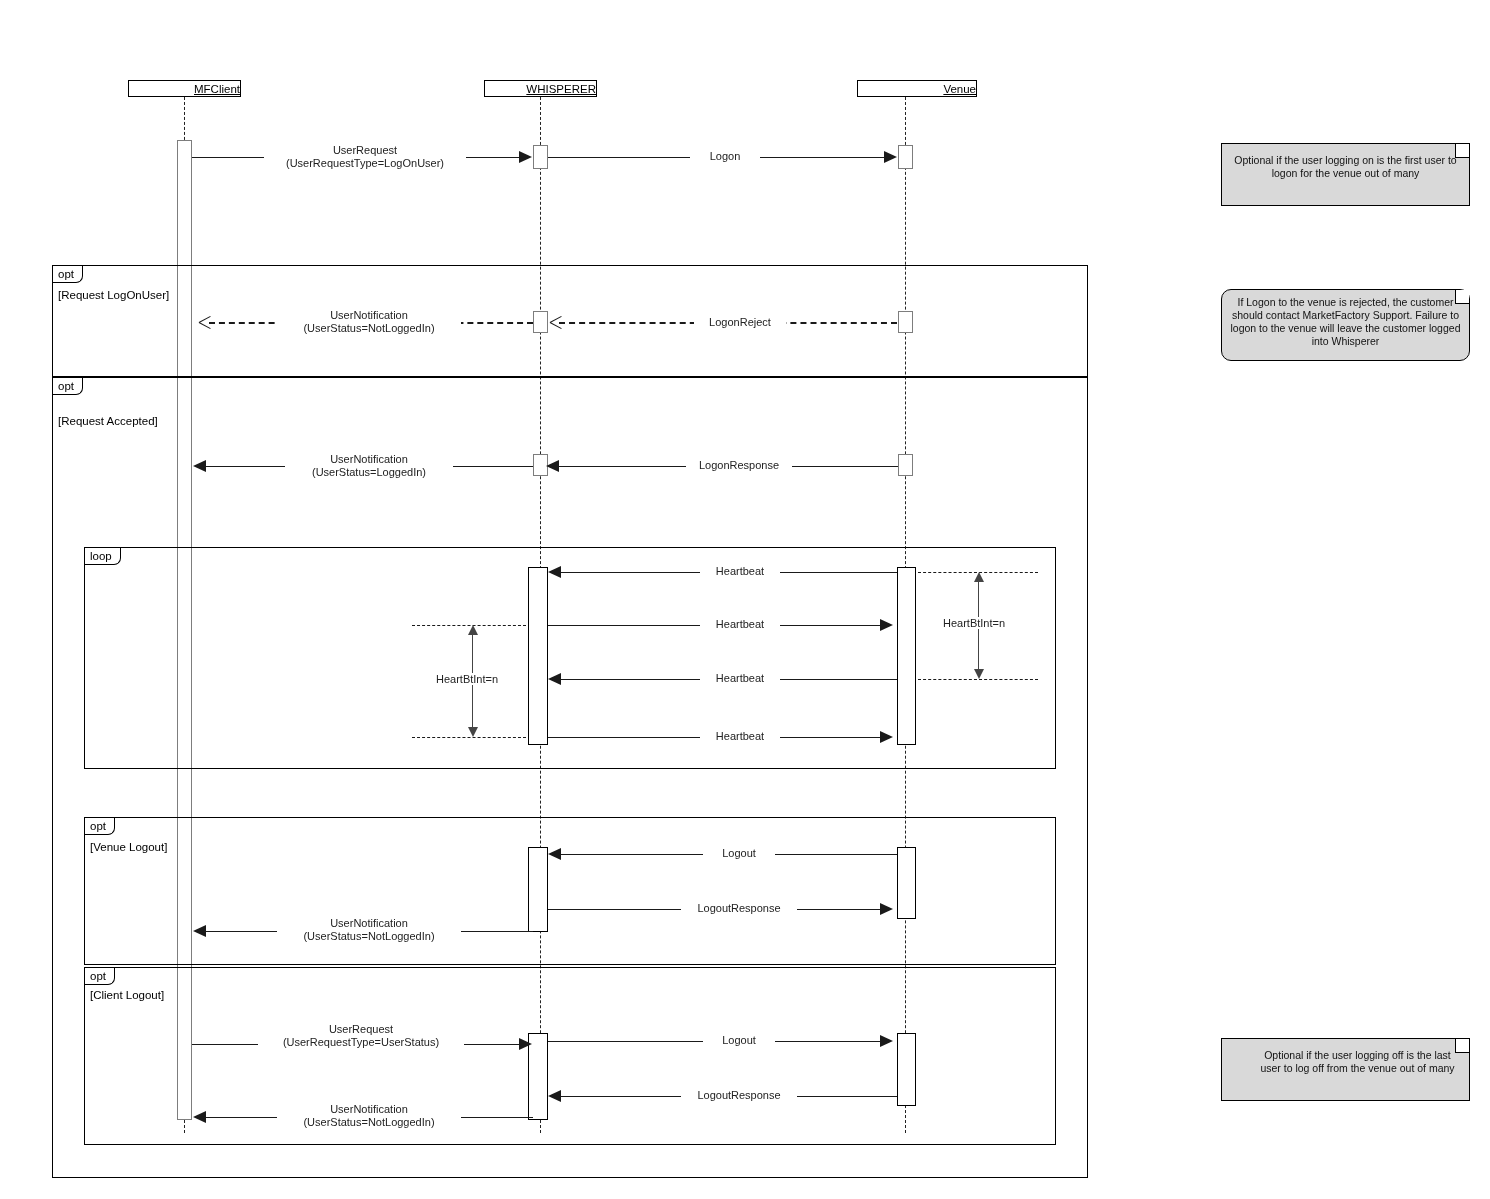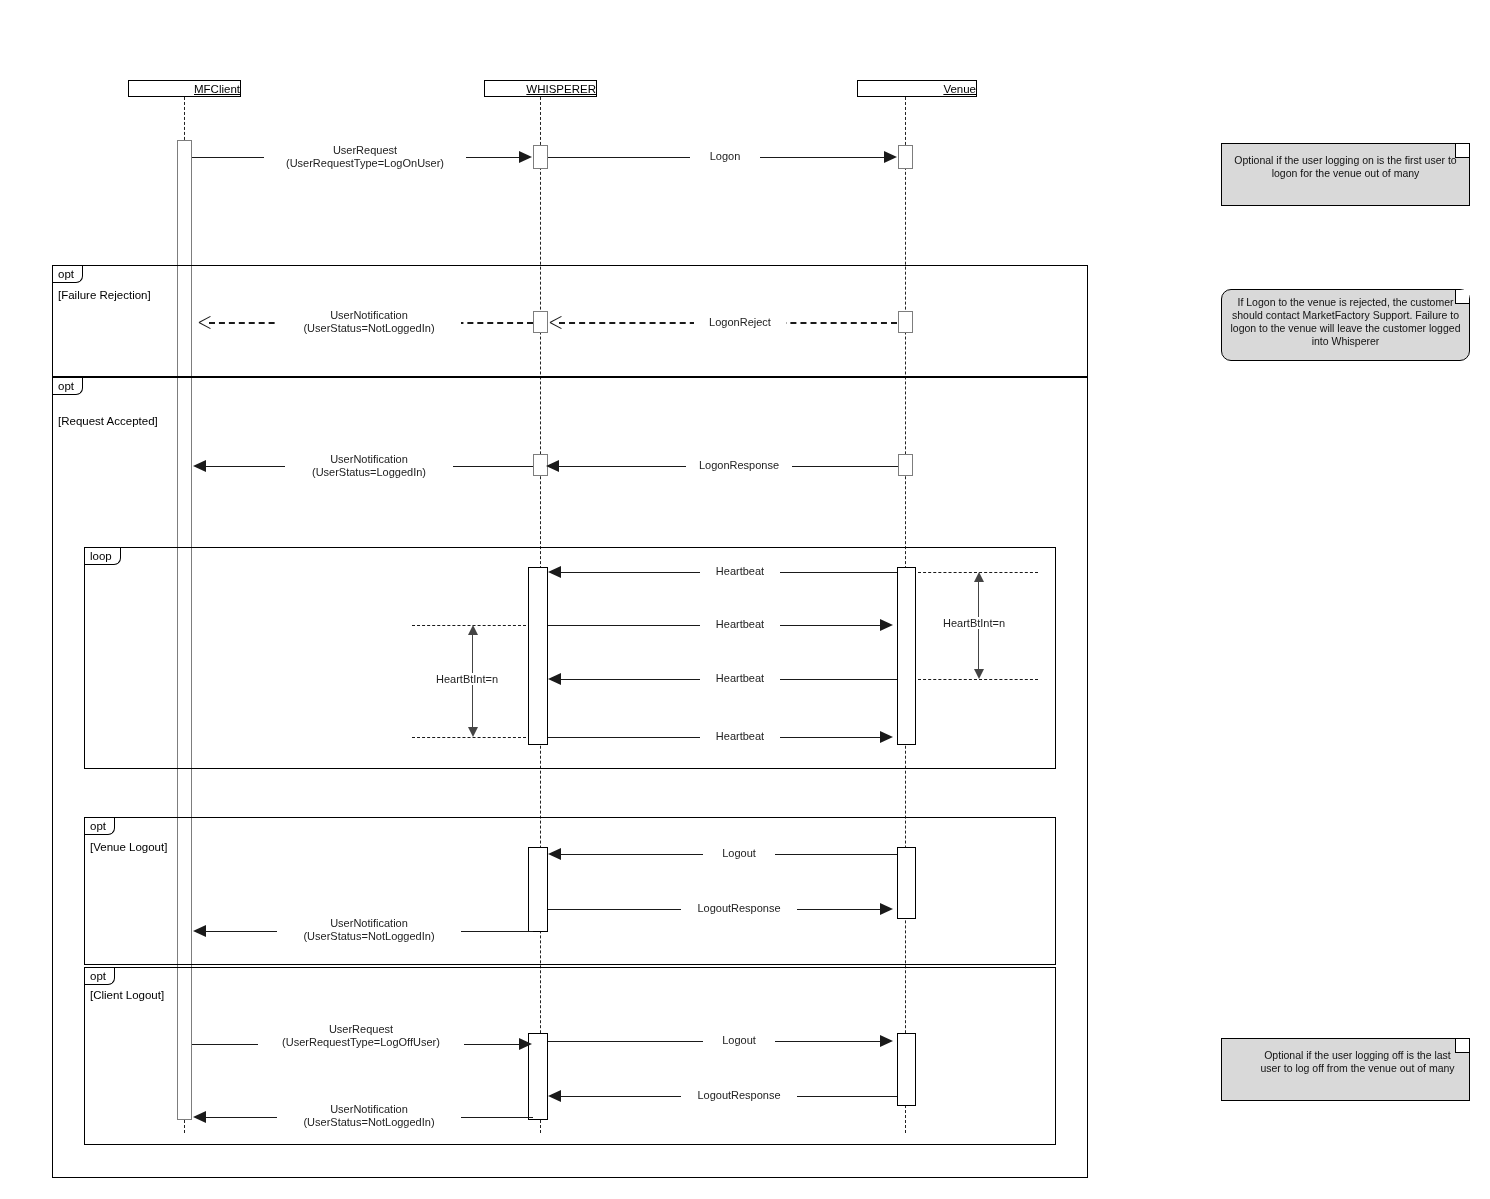--- a/index.html
+++ b/index.html
@@ -110,21 +110,21 @@
   <div class="msgline" style="left:548px;top:157px;width:340px;"></div>
   <div class="arrow r" style="left:884px;top:151px;"></div>
   <div class="msglabel" style="left:690px;top:150px;width:64px;">
     <div>Logon</div>
   </div>
 
   <div class="frag" style="left:52px;top:265px;width:1036px;height:112px;"></div>
   <div class="fraglabel" style="left:53px;top:266px;">
     <span>opt</span>
   </div>
-  <div class="fragcond" style="left:58px;top:289px;">[Failure Rejection]</div>
+  <div class="fragcond" style="left:58px;top:289px;">[Request LogOnUser]</div>
 
   <div class="msgline dash" style="left:559px;top:322px;width:338px;"></div>
   <div class="oarrow l" style="left:550px;top:316px;"></div>
   <div class="msglabel" style="left:694px;top:316px;width:86px;">
     <div>LogonReject</div>
   </div>
 
   <div class="msgline dash" style="left:209px;top:322px;width:324px;"></div>
   <div class="oarrow l" style="left:199px;top:316px;"></div>
   <div class="msglabel" style="left:277px;top:309px;width:178px;">
@@ -224,21 +224,21 @@
   <div class="frag" style="left:84px;top:967px;width:972px;height:178px;"></div>
   <div class="fraglabel" style="left:85px;top:968px;">
     <span>opt</span>
   </div>
   <div class="fragcond" style="left:90px;top:989px;">[Client Logout]</div>
 
   <div class="msgline" style="left:192px;top:1044px;width:330px;"></div>
   <div class="arrow r" style="left:519px;top:1038px;"></div>
   <div class="msglabel" style="left:258px;top:1023px;width:200px;">
     <div>UserRequest</div>
-    <div>(UserRequestType=LogOffUser)</div>
+    <div>(UserRequestType=UserStatus)</div>
   </div>
 
   <div class="msgline" style="left:548px;top:1041px;width:336px;"></div>
   <div class="arrow r" style="left:880px;top:1035px;"></div>
   <div class="msglabel" style="left:703px;top:1034px;width:66px;">
     <div>Logout</div>
   </div>
 
   <div class="msgline" style="left:561px;top:1096px;width:336px;"></div>
   <div class="arrow l" style="left:548px;top:1090px;"></div>

